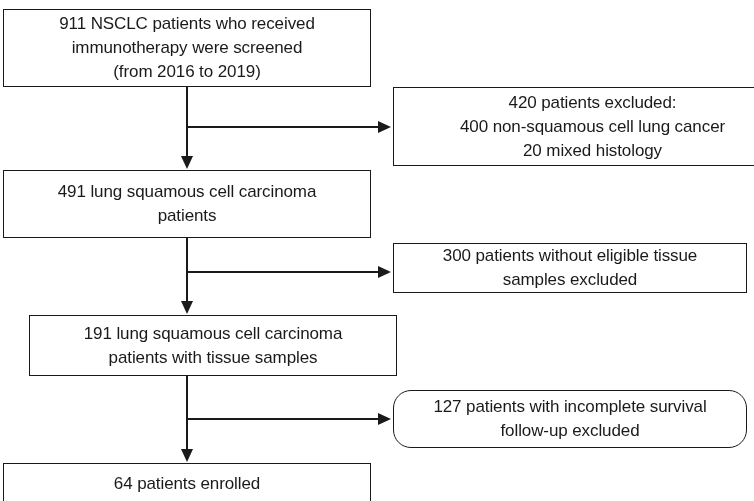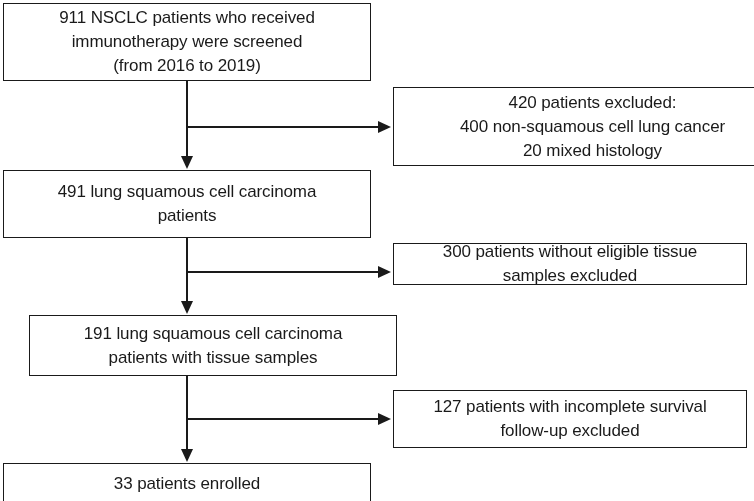--- a/index.html
+++ b/index.html
@@ -36,29 +36,29 @@
   }
   .node-text {
     font-size: 17px;
     line-height: 24px;
     letter-spacing: -0.1px;
     white-space: pre-line;
     color: #1a1a1a;
   }
 
   
-  #box-screened   { left: 3px;  top: 3px;   width: 368px; height: 78px; }
+  #box-screened   { left: 3px;  top: 9px;   width: 368px; height: 78px; }
   #box-squamous   { left: 3px;  top: 170px; width: 368px; height: 68px; }
   #box-tissue     { left: 3px;  top: 315px; width: 368px; height: 61px; margin-left: 26px; }
   #box-enrolled   { left: 3px;  top: 463px; width: 368px; height: 42px; }
 
   
   #box-excl-histology { left: 393px; top: 87px;  width: 399px; height: 79px; }
-  #box-excl-tissue    { left: 393px; top: 243px; width: 354px; height: 42px; }
-  #box-excl-followup  { left: 393px; top: 390px; width: 354px; height: 58px; }
+  #box-excl-tissue    { left: 393px; top: 243px; width: 354px; height: 50px; }
+  #box-excl-followup  { left: 393px; top: 390px; width: 354px; height: 58px; border-radius: 18px; }
 
   
   .conn-vline {
     position: absolute;
     width: 2px;
     background: #1a1a1a;
     left: 186px;
     z-index: 1;
   }
   .conn-hline {
@@ -120,21 +120,21 @@
     <span class="node-text">491 lung squamous cell carcinoma
 patients</span>
   </div>
 
   <div class="node-box" id="box-tissue">
     <span class="node-text">191 lung squamous cell carcinoma
 patients with tissue samples</span>
   </div>
 
   <div class="node-box" id="box-enrolled">
-    <span class="node-text">33 patients enrolled</span>
+    <span class="node-text">64 patients enrolled</span>
   </div>
 
   <div class="node-box" id="box-excl-histology">
     <span class="node-text">420 patients excluded:
 400 non-squamous cell lung cancer
 20 mixed histology</span>
   </div>
 
   <div class="node-box" id="box-excl-tissue">
     <span class="node-text">300 patients without eligible tissue

